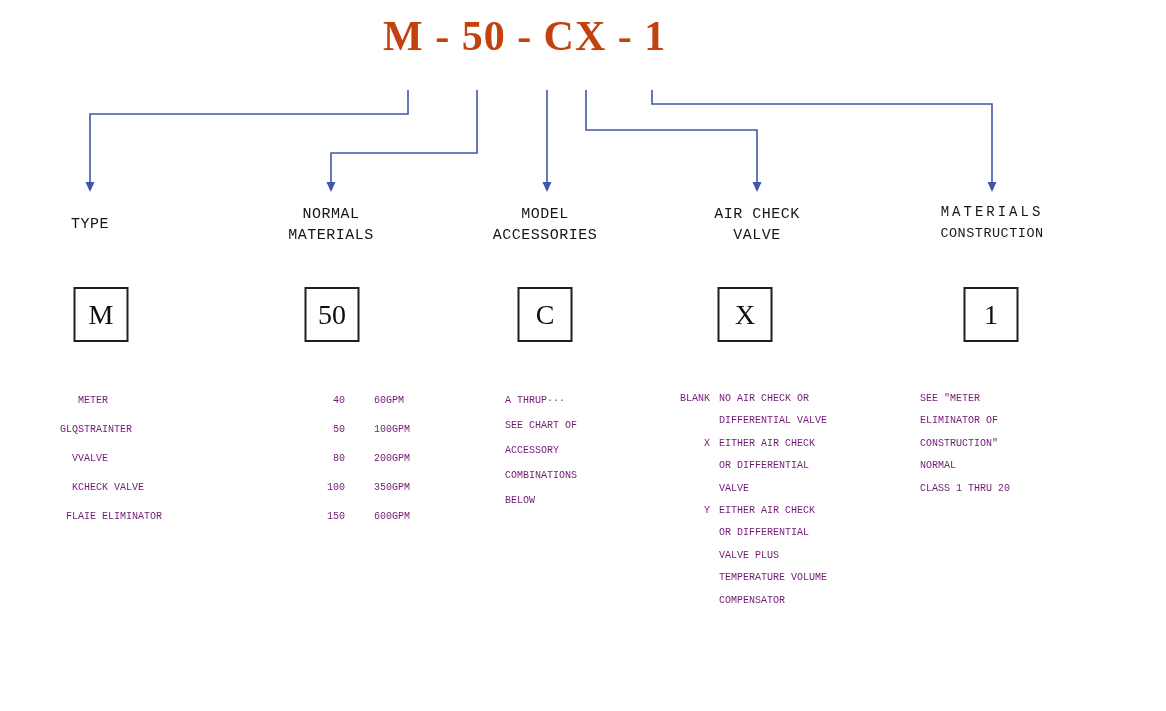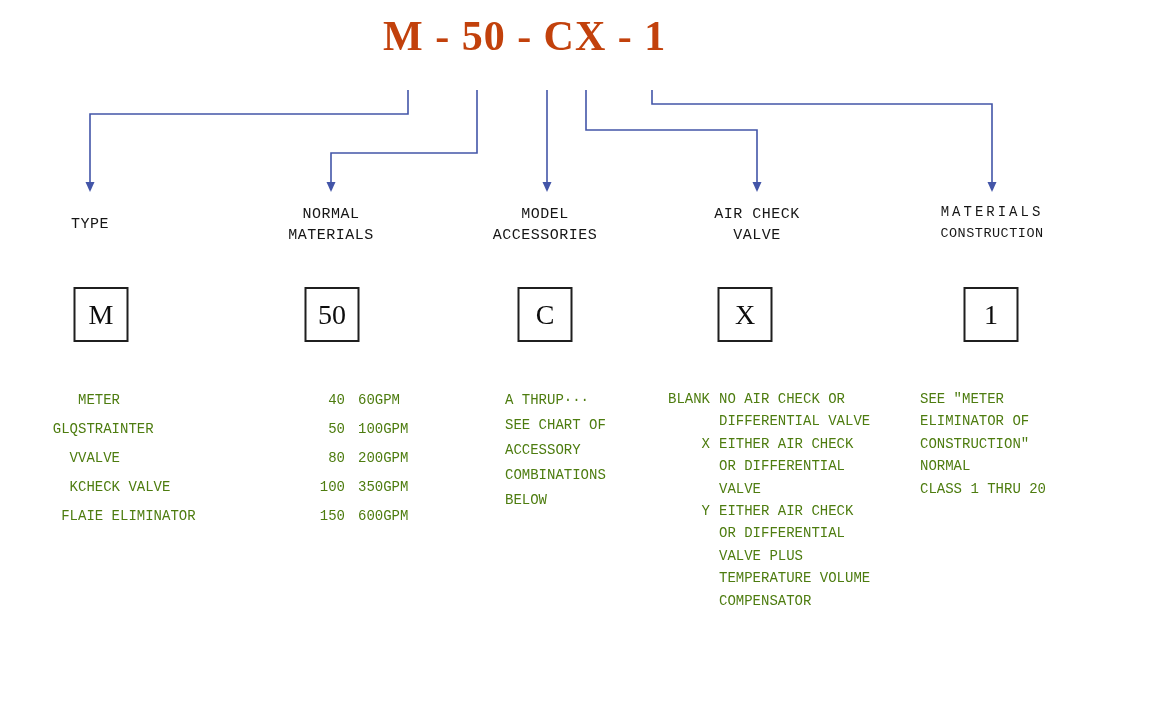--- a/index.html
+++ b/index.html
@@ -30,29 +30,29 @@
   .label-materials .line1 { font-size:14px; letter-spacing:3px; }
   .label-materials .line2 { font-size:13.5px; letter-spacing:0.5px; }
 
   .code-box {
     position:absolute; transform:translateX(-50%);
     width:55px; height:55px; border:2px solid #1f1f1f; background:#fff;
     display:flex; align-items:center; justify-content:center;
     font-family:"Liberation Serif", serif; font-size:28px; color:#0d0d0d;
   }
 
-  .list { position:absolute; font-size:14px; color:#4d7c0f; }
+  .list { position:absolute; font-size:10px; color:#701a75; }
   .row { display:flex; align-items:flex-start; }
   .code { text-align:right; flex:0 0 auto; white-space:nowrap; }
   .text { white-space:nowrap; }
 
   .list-1 { left:40px;  top:386px; line-height:29px; }
   .list-1 .code { width:38px; }
   .list-2 { left:293px; top:386px; line-height:29px; }
-  .list-2 .code { width:52px; margin-right:13px; }
+  .list-2 .code { width:52px; margin-right:29px; }
   .list-3 { left:505px; top:388px; line-height:25px; }
   .list-4 { left:656px; top:388px; line-height:22.4px; }
   .list-4 .code { width:54px; margin-right:9px; }
   .list-5 { left:920px; top:388px; line-height:22.4px; }
 </style>
 </head>
 <body style="--arrow-color: #4355a8;">
 
 <div class="stage">
 

